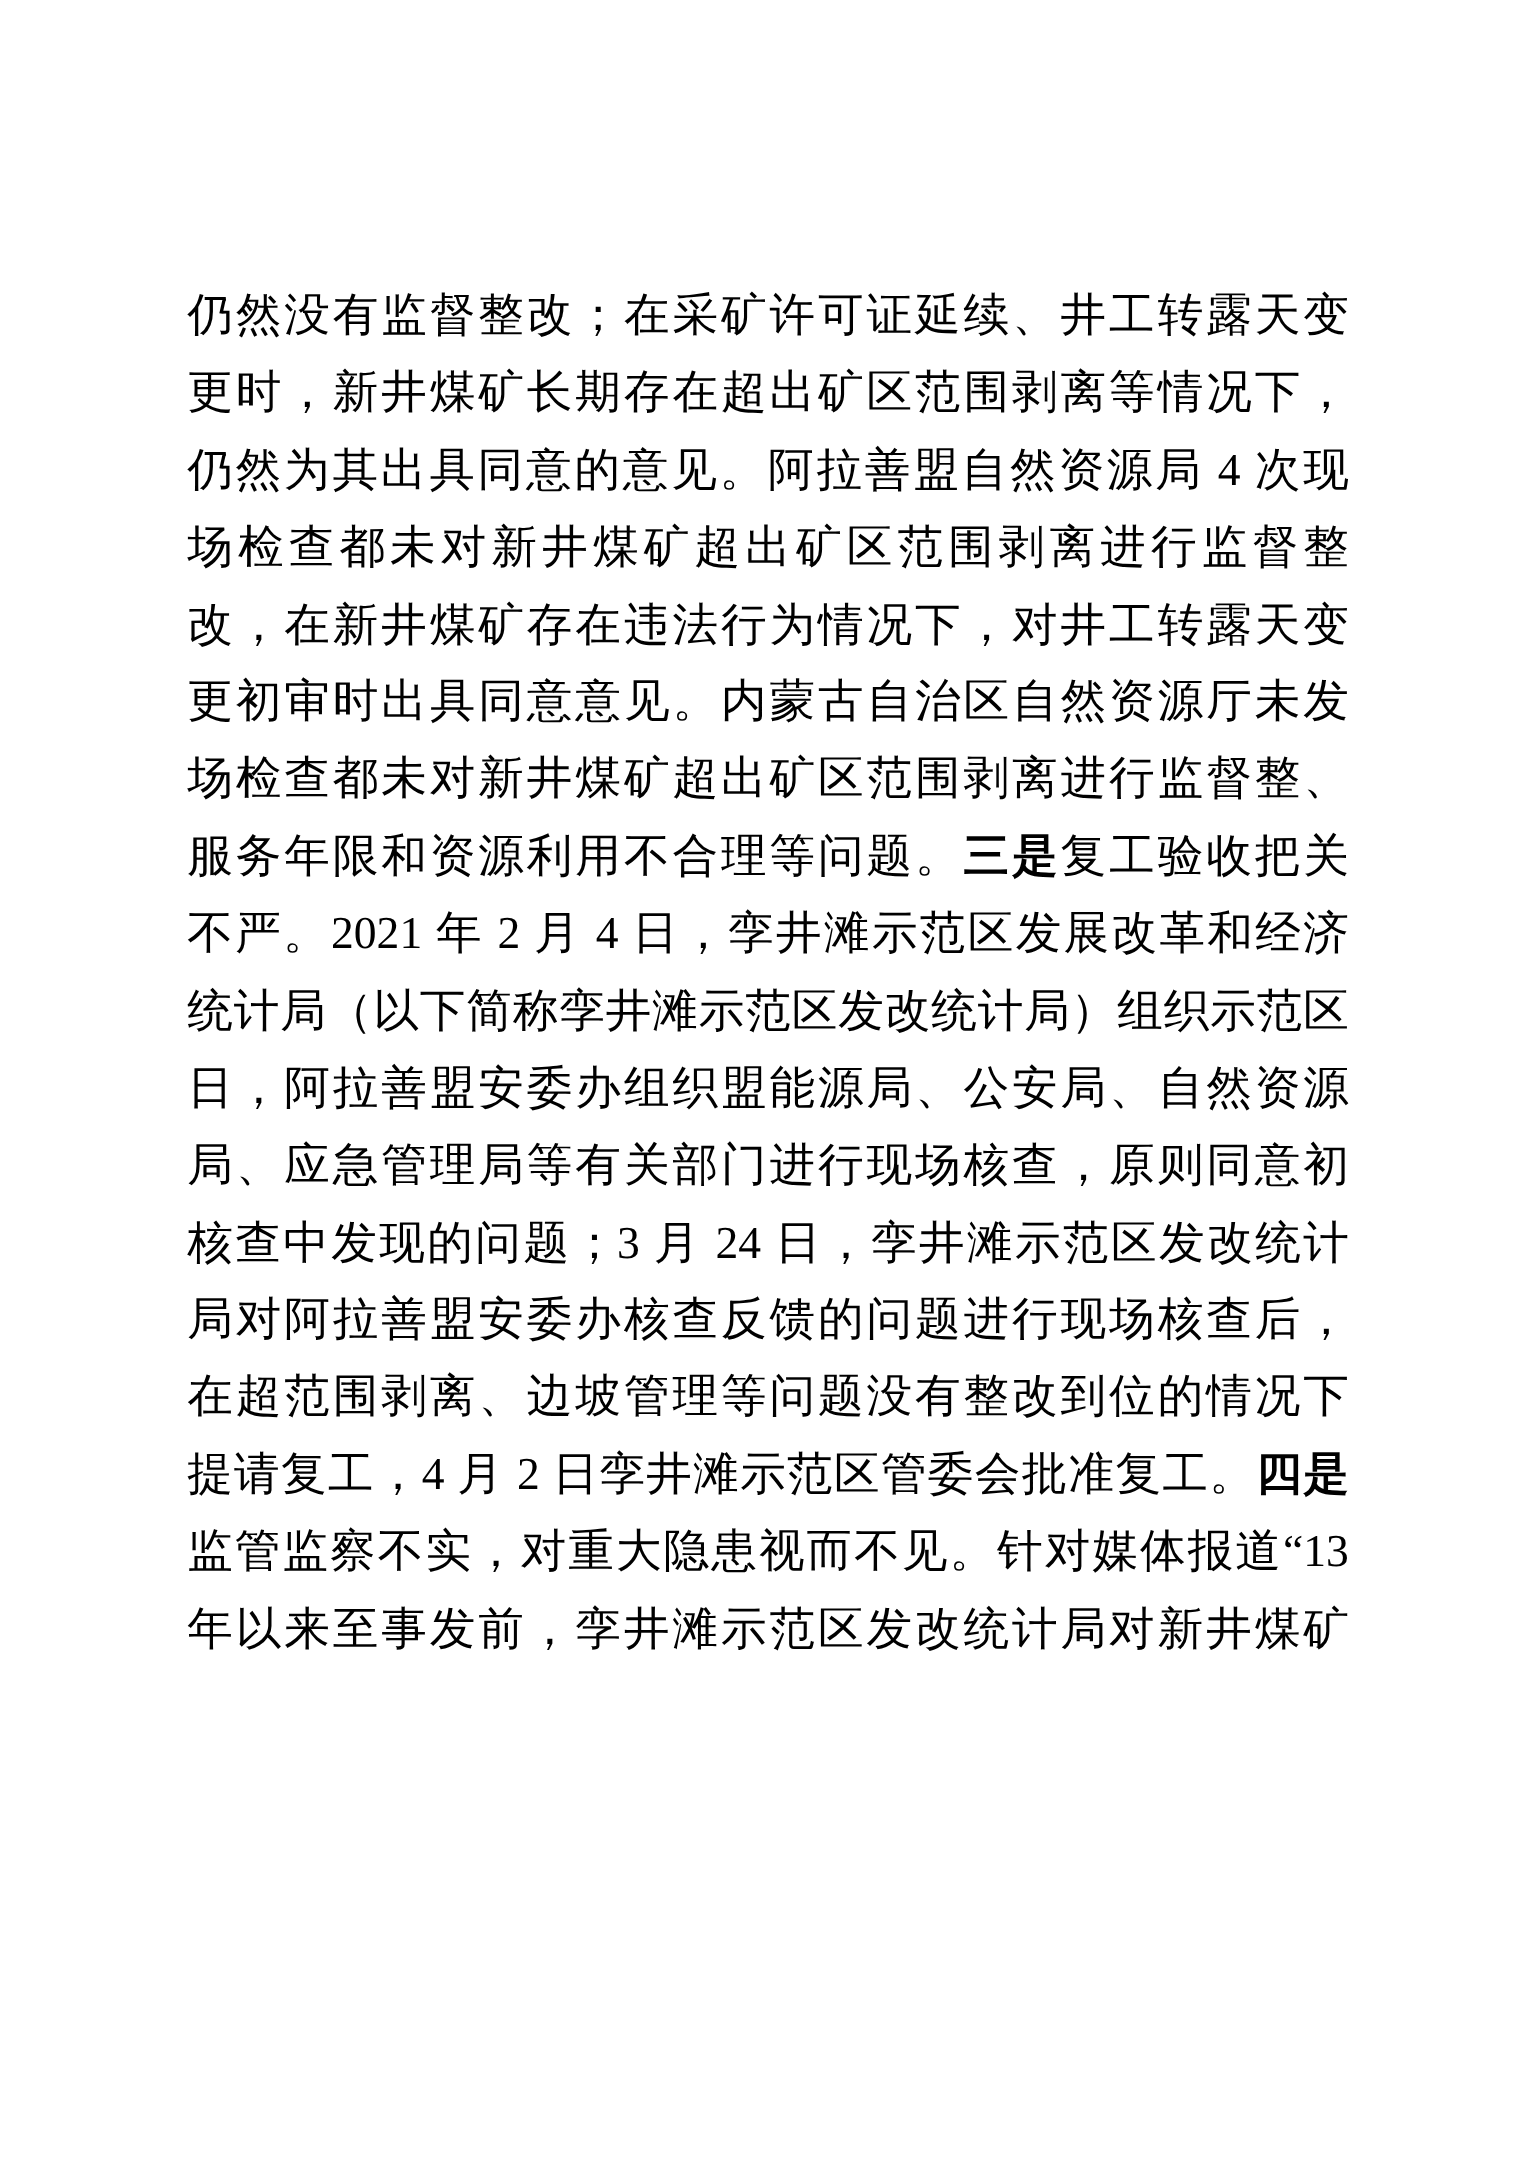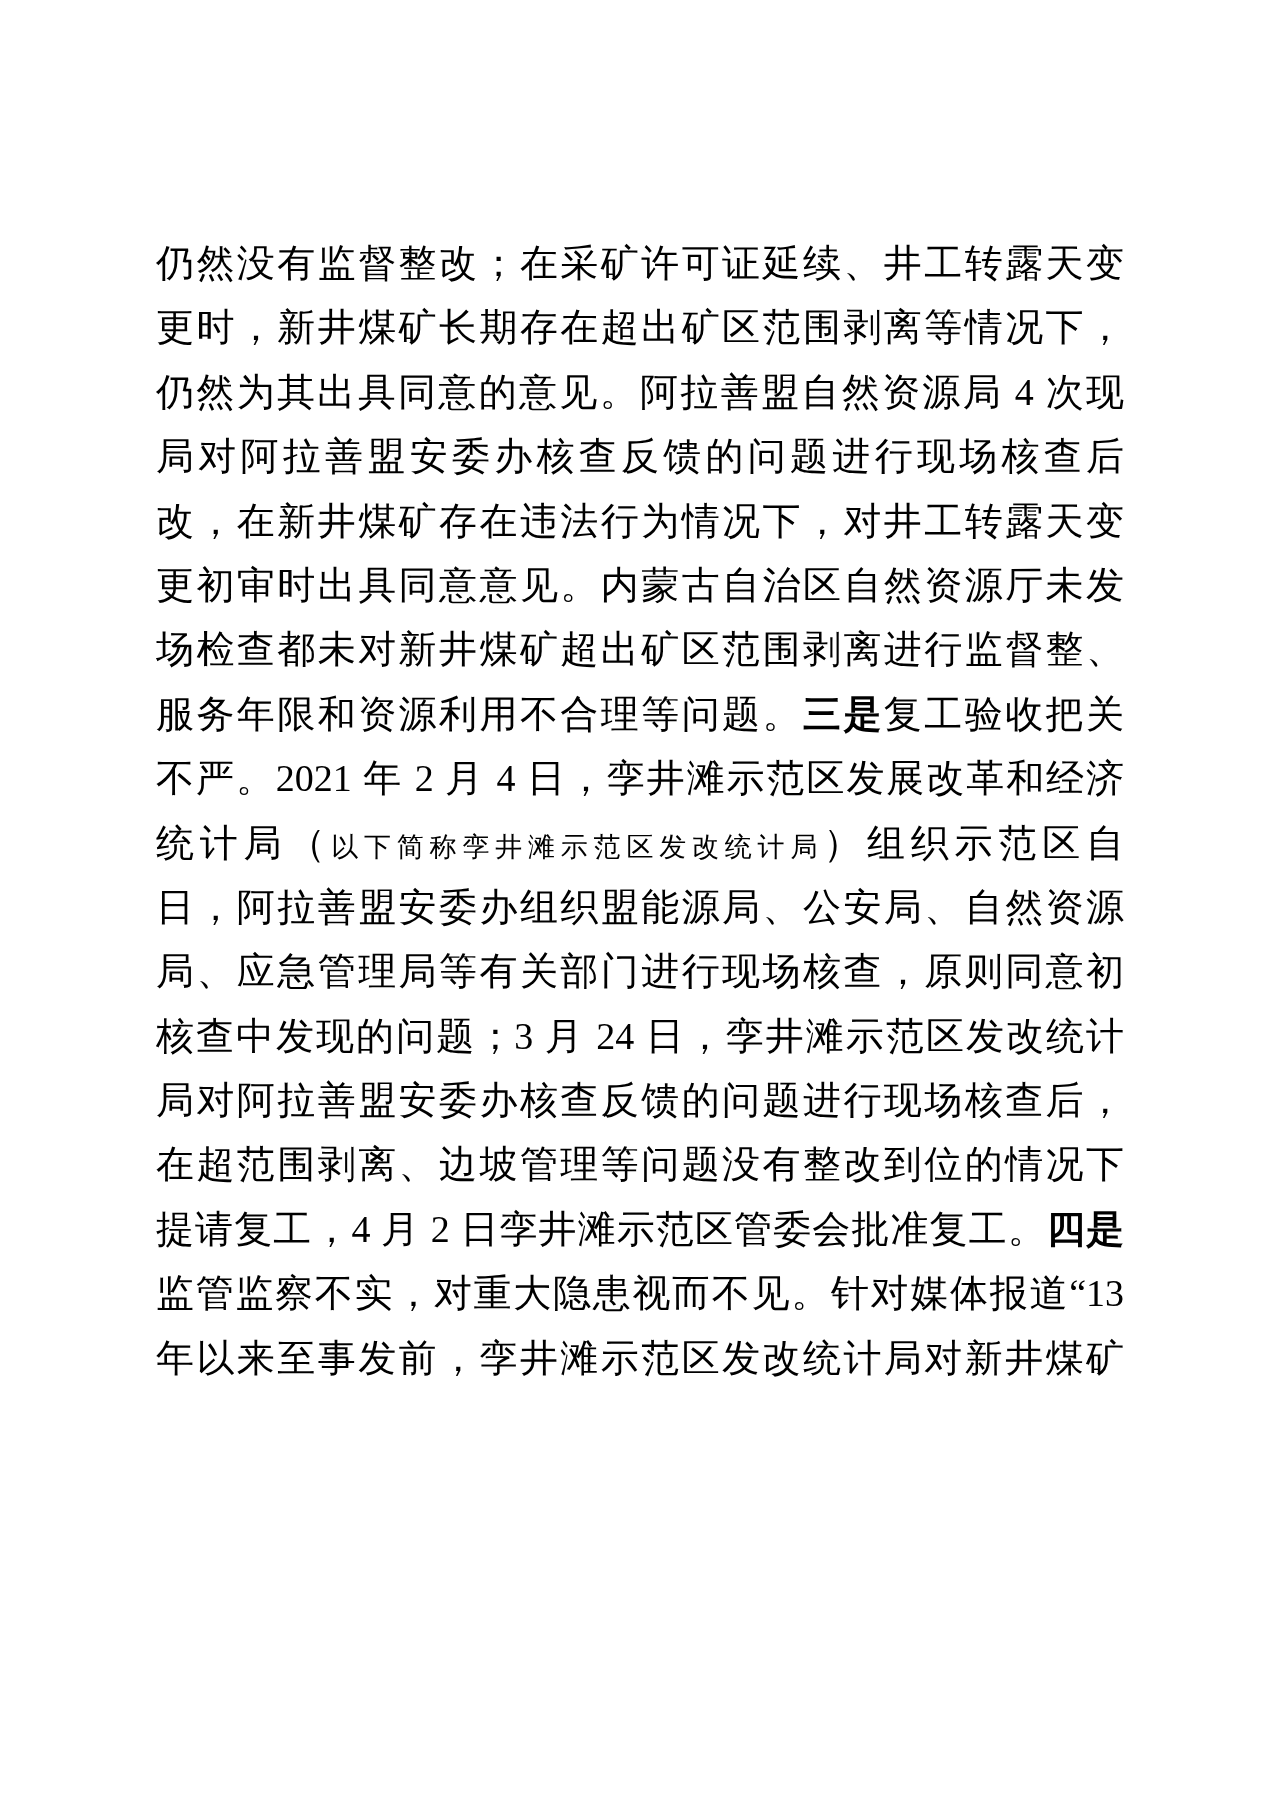--- a/index.html
+++ b/index.html
@@ -32,42 +32,42 @@
     white-space: normal;
   }
   .seg-normal {
     font-weight: 400;
   }
   .seg-bold {
     font-weight: 700;
     font-family: Liberation Sans, sans-serif;
   }
   .seg-small {
-    font-size: 27px;
+    font-size: 38px;
   }
   .page-number {
     position: absolute;
     top: 1674px;
     left: 0;
     width: 100%;
     text-align: center;
     font-size: 38px;
     line-height: 34px;
     font-weight: 400;
   }
 </style>
 </head>
 <body>
 
 <div class="page">
   <div class="text-block">
       <div class="line"><span class="seg-normal">仍然没有监督整改；在采矿许可证延续、井工转露天变</span></div>
       <div class="line"><span class="seg-normal">更时，新井煤矿长期存在超出矿区范围剥离等情况下，</span></div>
       <div class="line"><span class="seg-normal">仍然为其出具同意的意见。阿拉善盟自然资源局 4 次现</span></div>
-      <div class="line"><span class="seg-normal">局对阿拉善盟安委办核查反馈的问题进行现场核查后</span></div>
+      <div class="line"><span class="seg-normal">场检查都未对新井煤矿超出矿区范围剥离进行监督整</span></div>
       <div class="line"><span class="seg-normal">改，在新井煤矿存在违法行为情况下，对井工转露天变</span></div>
       <div class="line"><span class="seg-normal">更初审时出具同意意见。内蒙古自治区自然资源厅未发</span></div>
       <div class="line"><span class="seg-normal">场检查都未对新井煤矿超出矿区范围剥离进行监督整、</span></div>
       <div class="line"><span class="seg-normal">服务年限和资源利用不合理等问题。</span><span class="seg-bold">三是</span><span class="seg-normal">复工验收把关</span></div>
       <div class="line"><span class="seg-normal">不严。2021 年 2 月 4 日，孪井滩示范区发展改革和经济</span></div>
       <div class="line"><span class="seg-normal">统计局（</span><span class="seg-small">以下简称孪井滩示范区发改统计局</span><span class="seg-normal">）组织示范区自</span></div>
       <div class="line"><span class="seg-normal">日，阿拉善盟安委办组织盟能源局、公安局、自然资源</span></div>
       <div class="line"><span class="seg-normal">局、应急管理局等有关部门进行现场核查，原则同意初</span></div>
       <div class="line"><span class="seg-normal">核查中发现的问题；3 月 24 日，孪井滩示范区发改统计</span></div>
       <div class="line"><span class="seg-normal">局对阿拉善盟安委办核查反馈的问题进行现场核查后，</span></div>

